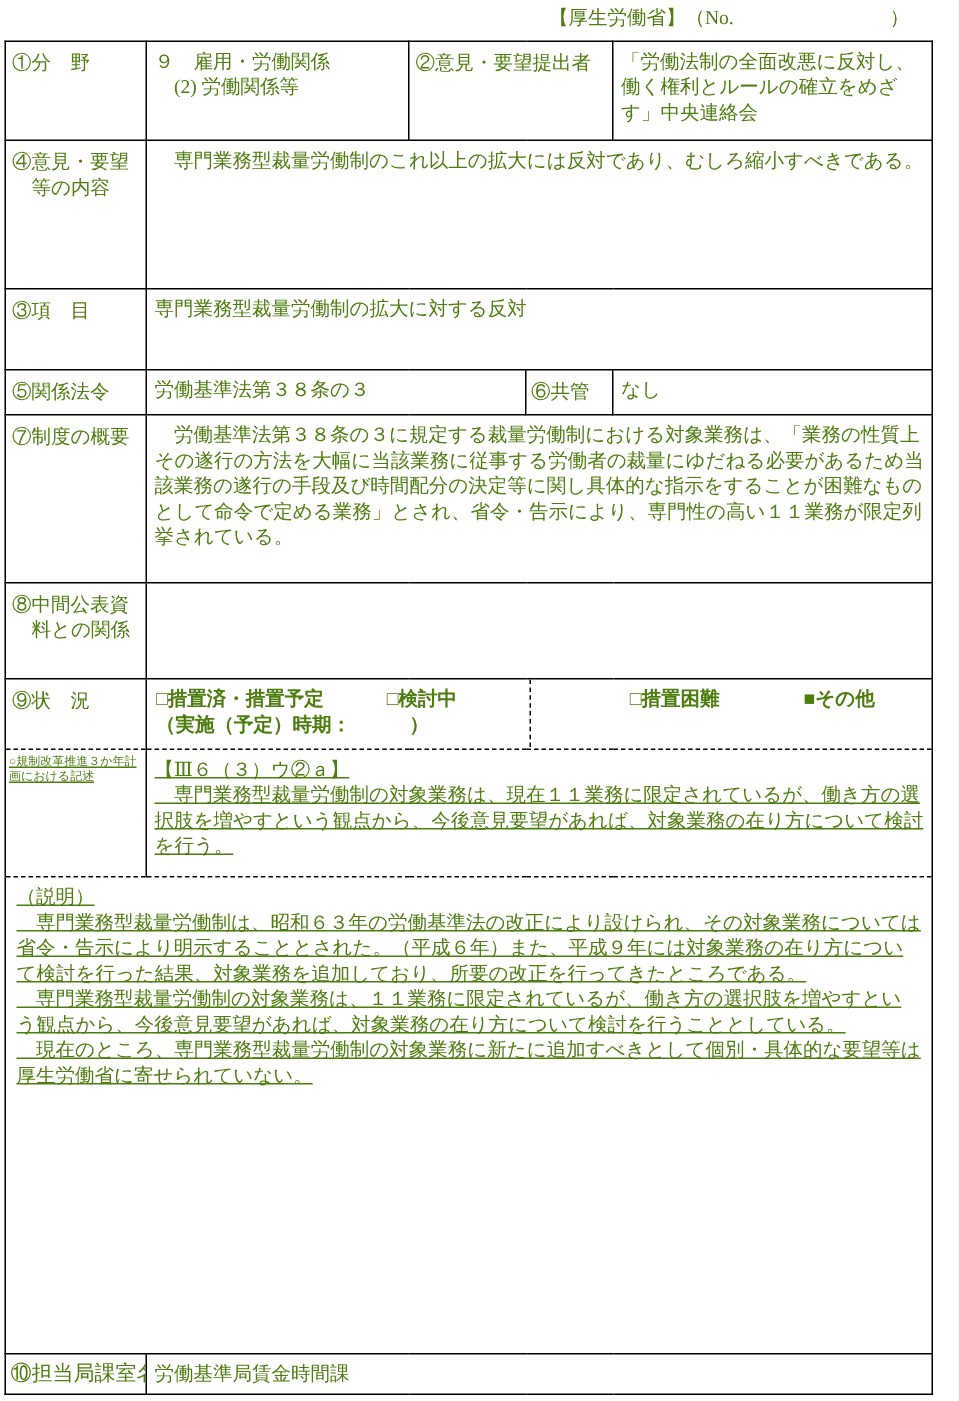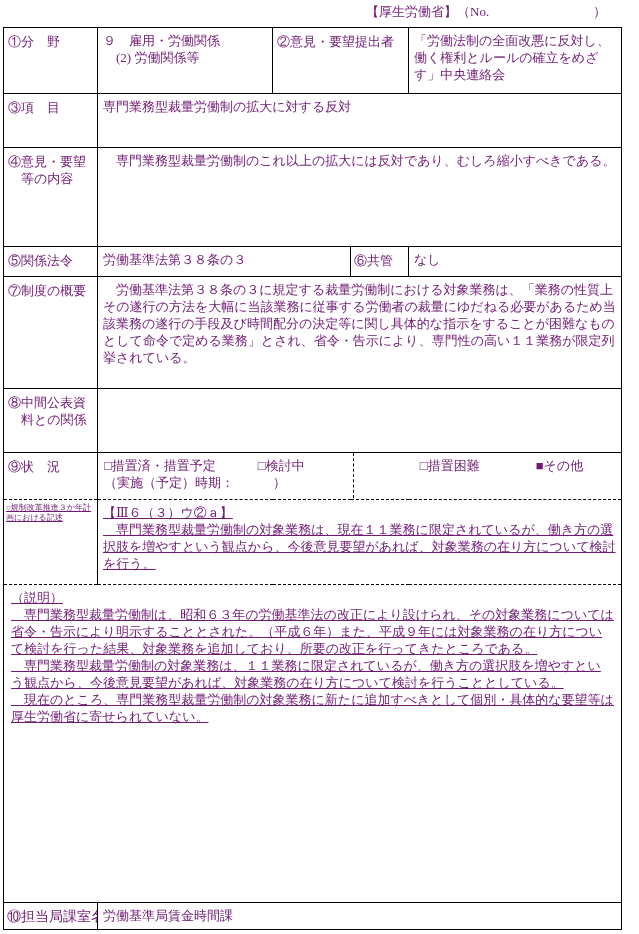--- a/index.html
+++ b/index.html
@@ -1,40 +1,40 @@
 <!DOCTYPE html>
 <html><head>
 <meta charset="utf-8">
 <style>
   * { box-sizing: border-box; }
   html, body { margin: 0; padding: 0; background: #e8e8e8; }
   .page {
     width: 639px; height: 934px; background: #ffffff; position: relative;
     font-family: "Liberation Serif", "DejaVu Serif", serif;
-    font-size: 13px; color: #701a75; overflow: hidden;
+    font-size: 13px; color: #4d7c0f; overflow: hidden;
   }
   .hdr {
     position: absolute; top: 3px; left: 366px;
     white-space: pre; font-size: 13px;
   }
   table.form {
     position: absolute; top: 27px; left: 3px;
     width: 618px; border-collapse: collapse; table-layout: fixed; padding-left: 20px;
   }
   td {
     border: 1px solid #000; vertical-align: top;
     padding: 4px 5px; line-height: 17px; overflow: hidden;
   }
   td.label { padding: 5px 2px 4px 4px; }
   .pre { white-space: pre-wrap; }
   td.tight { font-size: 14px; white-space: nowrap; padding-left: 3px; }
   td.tiny {
     font-size: 8px; line-height: 10px; padding: 3px 2px;
   }
-  td.nopad { padding: 0; }
+  td.nopad { padding: 0; font-weight: bold; }
   .status-wrap { display: flex; align-items: stretch; height: 45px; }
   .status-left {
     width: 256px; border-right: 1px dashed #000;
     padding: 4px 0 4px 6px; line-height: 17px;
   }
   .status-line { display: flex; gap: 42px; }
   .status-right {
     flex: 1; padding: 4px 0 4px 28px; display: flex; gap: 56px; line-height: 17px; justify-content: center;
   }
   tr.before-dash > td { border-bottom: 1px dashed #000; margin-left: 16px; }
@@ -61,29 +61,29 @@
 
     <tbody>
         <tr style="height:66px">
       <td class="label pre">①分　野</td>
       <td class="pre">９　雇用・労働関係
 　(2) 労働関係等</td>
       <td class="label" colspan="2">②意見・要望提出者</td>
       <td class="pre">「労働法制の全面改悪に反対し、働く権利とルールの確立をめざす」中央連絡会</td>
     </tr>
 
-    <tr style="height:54px">
-      <td class="label pre">③項　目</td>
-      <td class="pre" colspan="4">専門業務型裁量労働制の拡大に対する反対</td>
-    </tr>
-
     <tr style="height:99px">
       <td class="label pre">④意見・要望
 　等の内容</td>
       <td class="pre" colspan="4">　専門業務型裁量労働制のこれ以上の拡大には反対であり、むしろ縮小すべきである。</td>
+    </tr>
+
+    <tr style="height:54px">
+      <td class="label pre">③項　目</td>
+      <td class="pre" colspan="4">専門業務型裁量労働制の拡大に対する反対</td>
     </tr>
 
     <tr style="height:30px">
       <td class="label">⑤関係法令</td>
       <td colspan="2">労働基準法第３８条の３</td>
       <td class="label" style="padding-left:3px;padding-right:1px">⑥共管</td>
       <td>なし</td>
     </tr>
 
     <tr style="height:112px">

